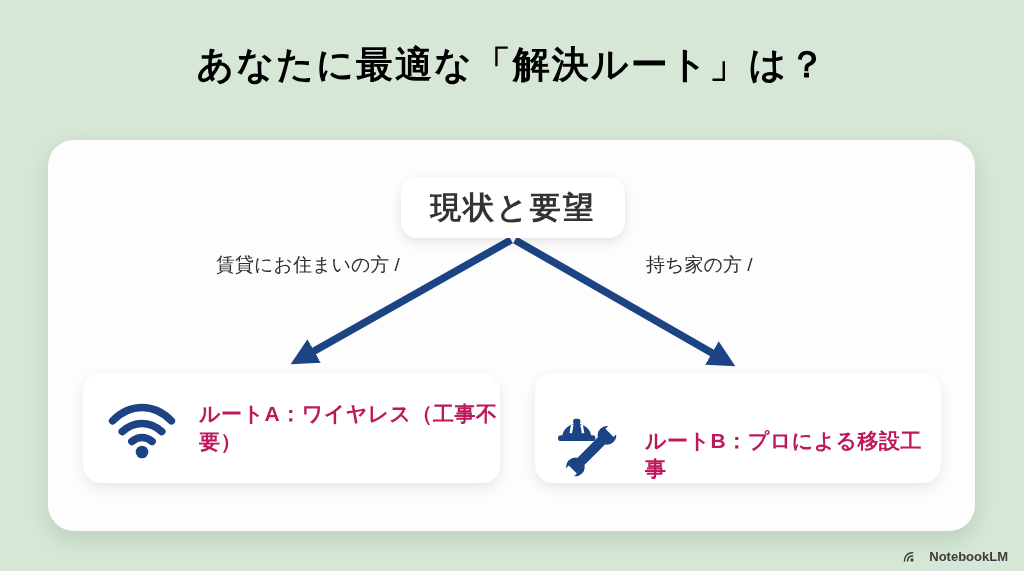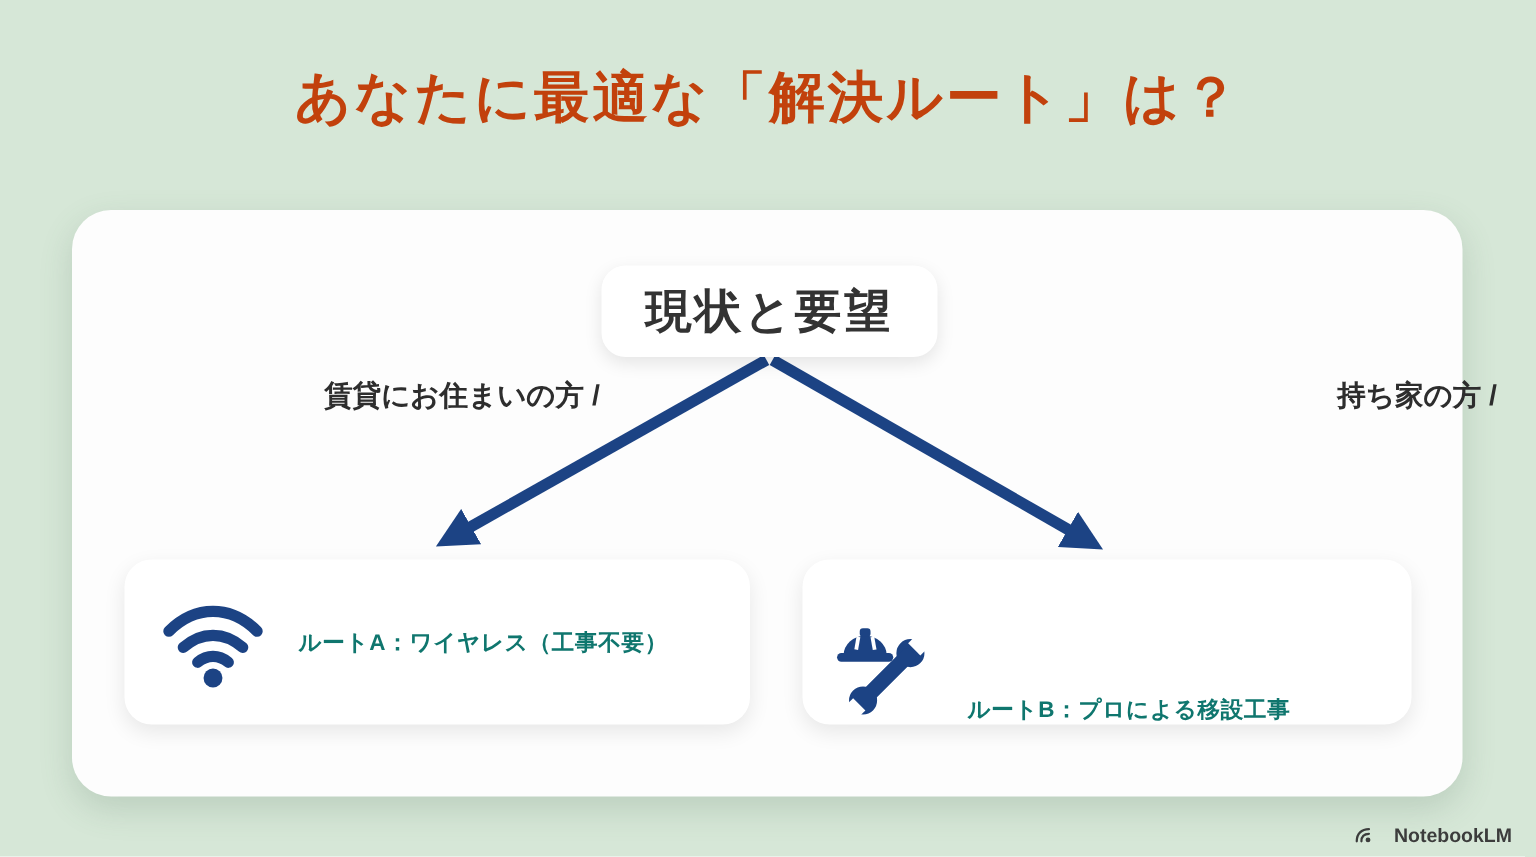--- a/index.html
+++ b/index.html
@@ -6,58 +6,58 @@
   body {
     width: 1024px; height: 571px;
     background: #d6e7d7;
     font-family: "Liberation Sans", "DejaVu Sans", sans-serif;
     overflow: hidden; position: relative;
   }
   .title {
     margin: 0; padding-top: 40px;
     text-align: center;
     font-size: 37px; font-weight: 800; letter-spacing: 2px;
-    color: #c2410c;
+    color: #000000;
   }
   .card {
     position: absolute; left: 48px; top: 140px;
     width: 927px; height: 391px;
     background: #fdfdfd; border-radius: 26px;
     box-shadow: 0 8px 22px rgba(80, 110, 88, 0.20);
   }
   .arrows { position: absolute; left: 0; top: 0; width: 927px; height: 391px; }
   .root-node {
     position: absolute; left: 353px; top: 37px;
     width: 224px; height: 61px;
     background: #ffffff; border-radius: 16px;
     box-shadow: 0 4px 12px rgba(0,0,0,0.10);
     display: flex; align-items: center; justify-content: center;
     font-size: 31px; font-weight: bold; color: #333333;
     letter-spacing: 2px;
     z-index: 2;
   }
   .branch-label {
     position: absolute; top: 110px;
-    font-size: 19px; font-weight: bold; color: #2d2d2d;
+    font-size: 19px; font-weight: normal; color: #2d2d2d;
     line-height: 1.6;
   }
   .branch-label.left { left: 95px; width: 330px; text-align: center; }
-  .branch-label.right { left: 598px; width: 340px; text-align: right; margin-left: 12px; }
+  .branch-label.right { left: 598px; width: 340px; text-align: left; }
   .route-node {
     position: absolute; top: 233px; height: 110px;
     background: #ffffff; border-radius: 18px;
     box-shadow: 0 5px 14px rgba(0,0,0,0.09);
     display: flex; align-items: center;
     z-index: 2;
   }
   .route-node.left  { left: 35px;  width: 417px; padding-left: 22px; box-sizing: border-box; }
   .route-node.right { left: 487px; width: 406px; padding-left: 18px; box-sizing: border-box; align-items: flex-end; }
   .route-icon { flex: 0 0 auto; margin-right: 20px; }
   .route-label {
-    font-size: 15px; font-weight: bold; color: #0f766e; letter-spacing: 0.5px;
+    font-size: 21px; font-weight: bold; color: #be185d; letter-spacing: 0.5px;
   }
   .watermark {
     position: absolute; right: 16px; bottom: 7px;
     display: flex; align-items: flex-start; gap: 12px;
     font-size: 13px; font-weight: bold; color: #3c3c3c;
   }
 </style>
 </head>
 <body>
 

